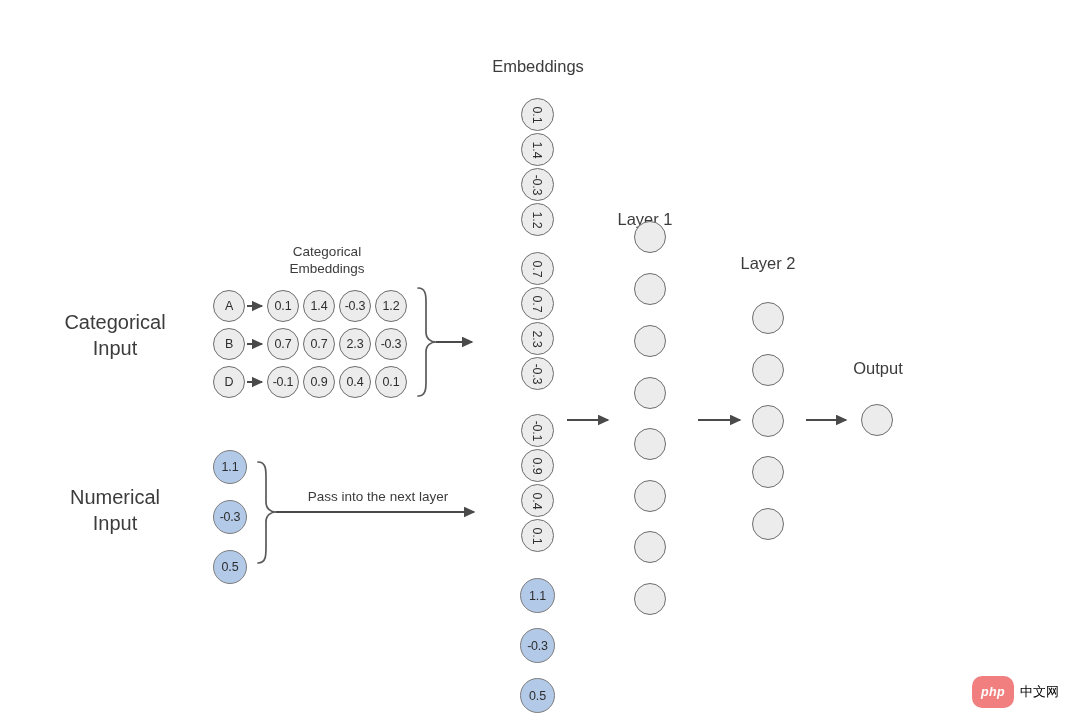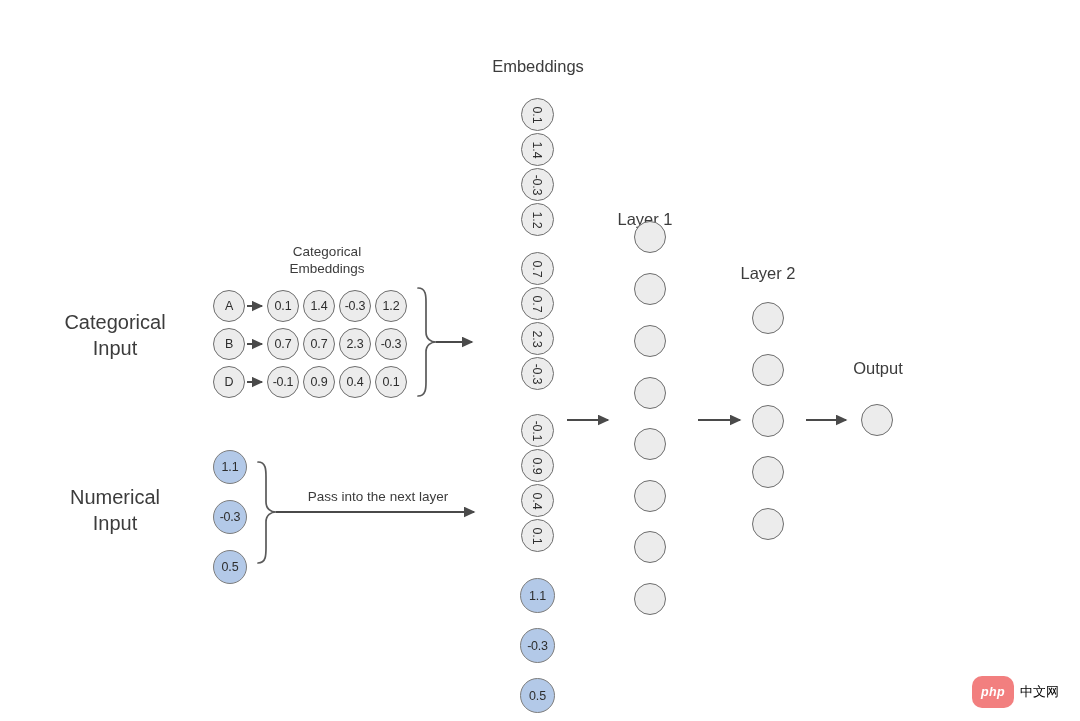--- a/index.html
+++ b/index.html
@@ -99,21 +99,21 @@
 
   <div class="label small" style="left:252px; top:243px; width:150px;">Categorical
 Embeddings</div>
 
   <div class="label small" style="left:288px; top:488px; width:180px;">Pass into the next layer</div>
 
   <div class="label mid" style="left:458px; top:56px; width:160px;">Embeddings</div>
 
   <div class="label mid" style="left:585px; top:176px; width:120px;margin-top:33px;">Layer 1</div>
 
-  <div class="label mid" style="left:708px; top:263px; width:120px;">Layer 2</div>
+  <div class="label mid" style="left:708px; top:253px; width:120px;">Layer 2</div>
 
   <div class="label mid" style="left:818px; top:358px; width:120px;">Output</div>
 
   <div class="node" style="left:213px; top:290px; width:32px; height:32px;">A</div>
   <div class="node" style="left:213px; top:328px; width:32px; height:32px;">B</div>
   <div class="node" style="left:213px; top:366px; width:32px; height:32px;">D</div>
 
   <div class="node" style="left:267px; top:290px; width:32px; height:32px;">0.1</div>
   <div class="node" style="left:303px; top:290px; width:32px; height:32px;">1.4</div>
   <div class="node" style="left:339px; top:290px; width:32px; height:32px;">-0.3</div>

